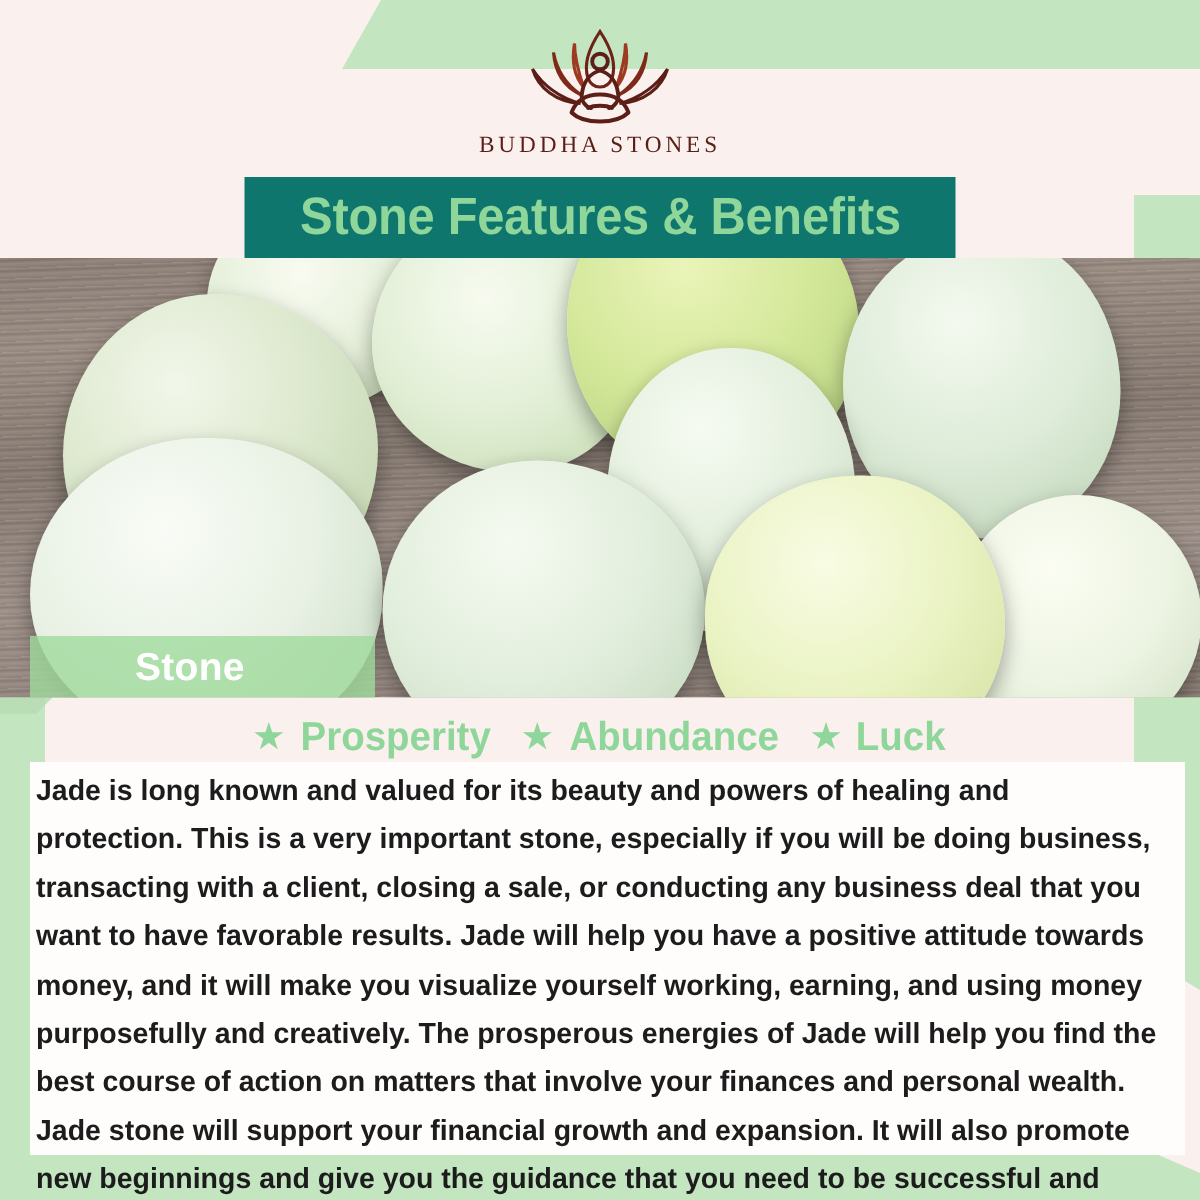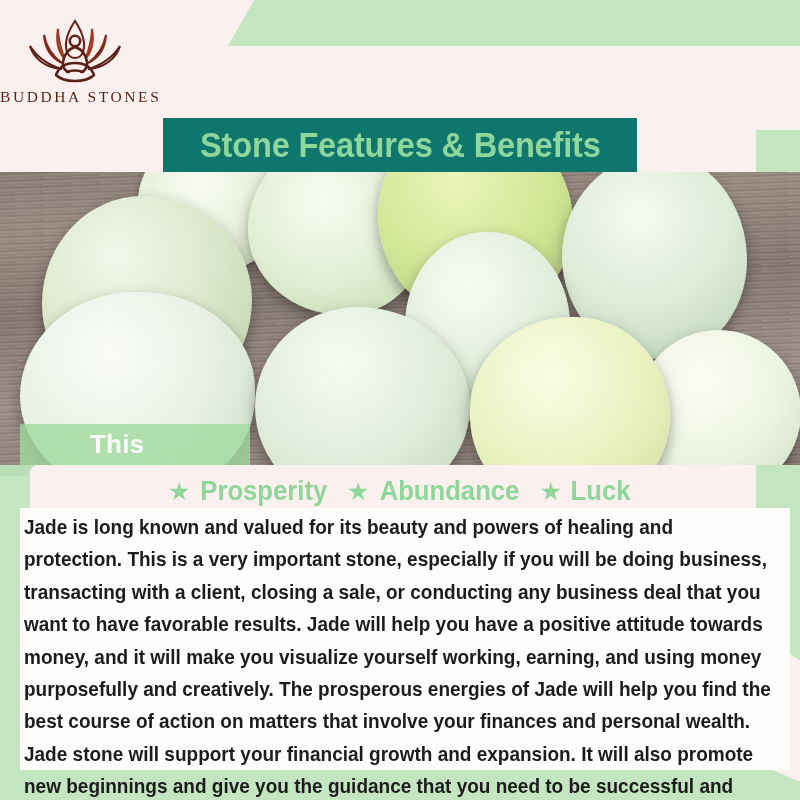--- a/index.html
+++ b/index.html
@@ -54,21 +54,21 @@
     width:800px; height:44px;
     background:#c3e5c0;
     clip-path:polygon(0 0, 740px 0, 100% 26px, 100% 100%, 0 100%);
   }
 
   
   .header {
     position:absolute;
     top:0; left:0; width:800px; height:120px;
     display:flex; flex-direction:column;
-    align-items:flex-start; justify-content:center;
+    align-items:center; justify-content:center;
     z-index:6;
   }
   .logo-mark { width:150px; height:68px; display:block; }
   .logo-text {
     margin-top:5px;
     font-family:"Liberation Serif", serif;
     font-size:15.5px;
     letter-spacing:2.6px;
     color:#5b1f18;
     font-weight:400;
@@ -253,21 +253,21 @@
     <div class="stone s5"></div>
     <div class="stone s1"></div>
     <div class="stone s4"></div>
     <div class="stone s9"></div>
     <div class="stone s6"></div>
     <div class="stone s7"></div>
     <div class="stone s8"></div>
   </div>
 
   <div class="jade-band">
-    <span class="jade-label">This</span>
+    <span class="jade-label">Stone</span>
   </div>
 
   <div class="keywords">
     <span class="kw">
       <span class="kw-star">★</span>
       <span class="kw-text">Prosperity</span>
     </span>
     <span class="kw">
       <span class="kw-star">★</span>
       <span class="kw-text">Abundance</span>

